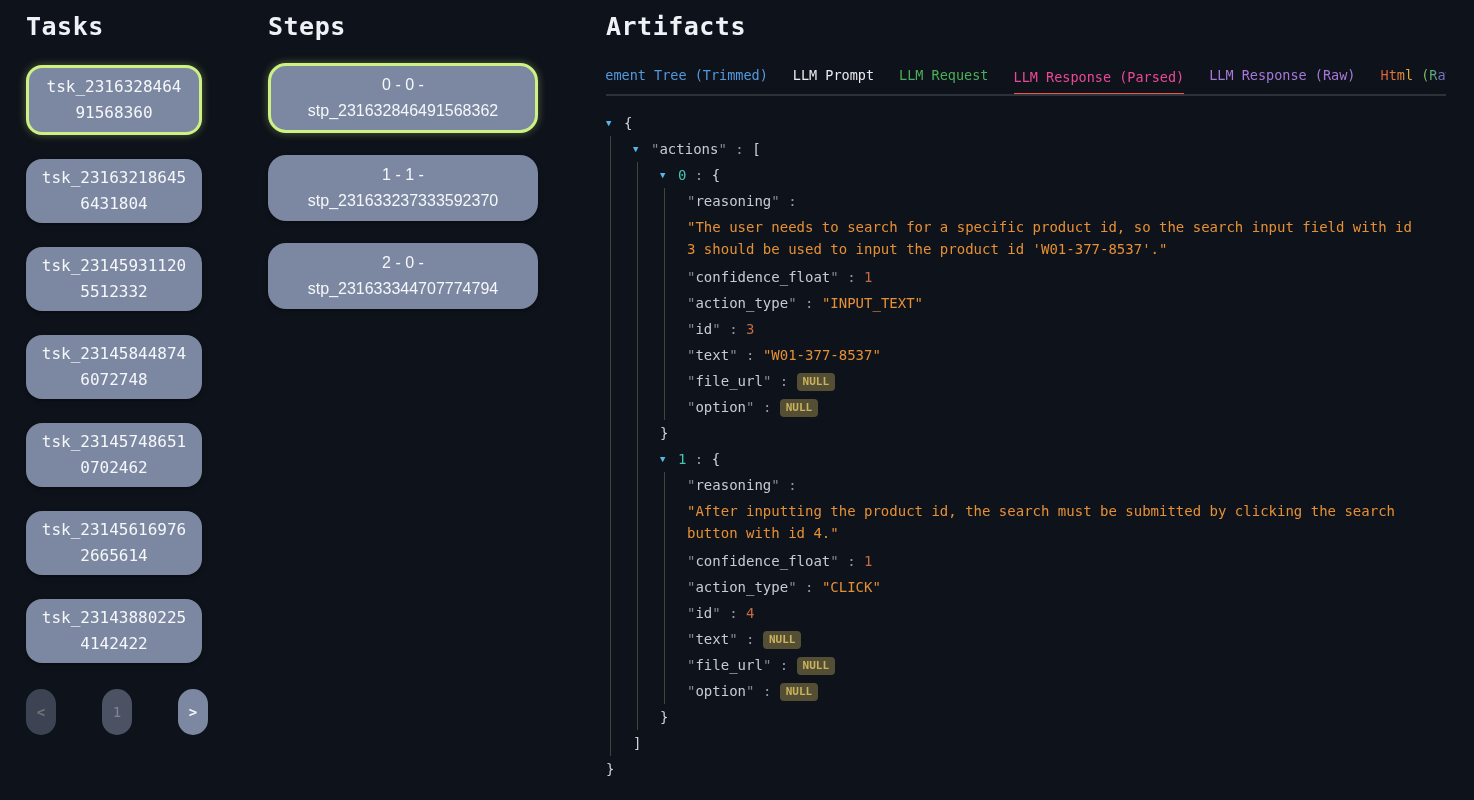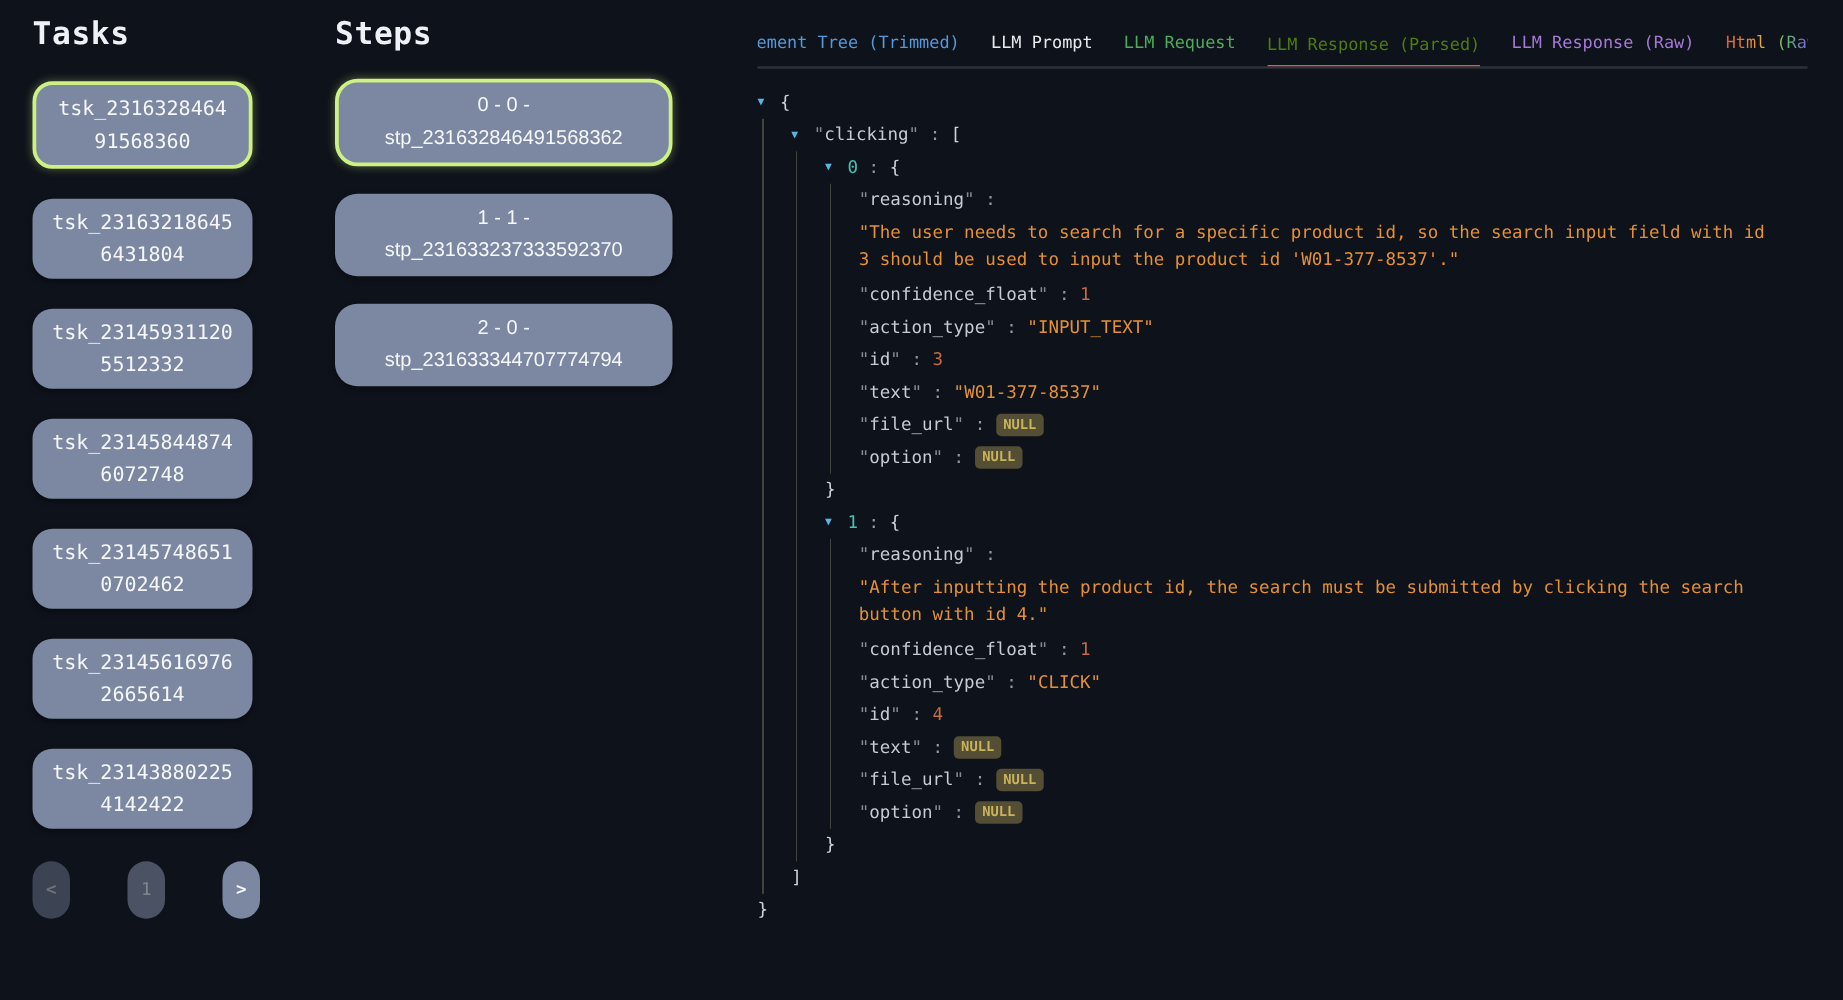--- a/index.html
+++ b/index.html
@@ -164,31 +164,32 @@
         <span>stp_231633237333592370</span>
       </button>
       <button class="step-btn">
         <span>2 - 0 -</span>
         <span>stp_231633344707774794</span>
       </button>
     </div>
 </section>
 
 <section class="panel artifacts">
+  <h1>Artifacts</h1>
   <nav class="tabs" id="tabs">
       <button class="tab clipped" style="color: rgb(84, 153, 221);">Element Tree (Trimmed)</button>
       <button class="tab" style="color: rgb(232, 234, 237);">LLM Prompt</button>
       <button class="tab" style="color: rgb(76, 174, 90);">LLM Request</button>
-      <button class="tab active" style="color: #4d7c0f;">LLM Response (Parsed)</button>
+      <button class="tab active" style="color: #ec4899;">LLM Response (Parsed)</button>
       <button class="tab" style="color: rgb(166, 120, 216);">LLM Response (Raw)</button>
       <button class="tab rainbow">Html (Raw)</button>
     </nav>
   <div class="tree" id="tree">
       <div class="trow"><span class="arrow">▼</span><span class="ct"><span class="pun">{</span></span></div>
-      <div class="trow"><span class="guide"></span><span class="arrow">▼</span><span class="ct"><span class="q">"</span><span class="k">clicking</span><span class="q">"</span><span class="col"> : </span><span class="pun">[</span></span></div>
+      <div class="trow"><span class="guide"></span><span class="arrow">▼</span><span class="ct"><span class="q">"</span><span class="k">actions</span><span class="q">"</span><span class="col"> : </span><span class="pun">[</span></span></div>
       <div class="trow"><span class="guide"></span><span class="guide"></span><span class="arrow">▼</span><span class="ct"><span class="idx">0</span><span class="col"> : </span><span class="pun">{</span></span></div>
       <div class="trow"><span class="guide"></span><span class="guide"></span><span class="guide"></span><span class="ct"><span class="q">"</span><span class="k">reasoning</span><span class="q">"</span><span class="col"> :</span></span></div>
       <div class="trow wrap"><span class="guide"></span><span class="guide"></span><span class="guide"></span><span class="ct"><span class="str">"The user needs to search for a specific product id, so the search input field with id 3 should be used to input the product id 'W01-377-8537'."</span></span></div>
       <div class="trow"><span class="guide"></span><span class="guide"></span><span class="guide"></span><span class="ct"><span class="q">"</span><span class="k">confidence_float</span><span class="q">"</span><span class="col"> : </span><span class="num">1</span></span></div>
       <div class="trow"><span class="guide"></span><span class="guide"></span><span class="guide"></span><span class="ct"><span class="q">"</span><span class="k">action_type</span><span class="q">"</span><span class="col"> : </span><span class="str">"INPUT_TEXT"</span></span></div>
       <div class="trow"><span class="guide"></span><span class="guide"></span><span class="guide"></span><span class="ct"><span class="q">"</span><span class="k">id</span><span class="q">"</span><span class="col"> : </span><span class="num">3</span></span></div>
       <div class="trow"><span class="guide"></span><span class="guide"></span><span class="guide"></span><span class="ct"><span class="q">"</span><span class="k">text</span><span class="q">"</span><span class="col"> : </span><span class="str">"W01-377-8537"</span></span></div>
       <div class="trow"><span class="guide"></span><span class="guide"></span><span class="guide"></span><span class="ct"><span class="q">"</span><span class="k">file_url</span><span class="q">"</span><span class="col"> : </span><span class="nul">NULL</span></span></div>
       <div class="trow"><span class="guide"></span><span class="guide"></span><span class="guide"></span><span class="ct"><span class="q">"</span><span class="k">option</span><span class="q">"</span><span class="col"> : </span><span class="nul">NULL</span></span></div>
       <div class="trow"><span class="guide"></span><span class="guide"></span><span class="ct"><span class="pun">}</span></span></div>

